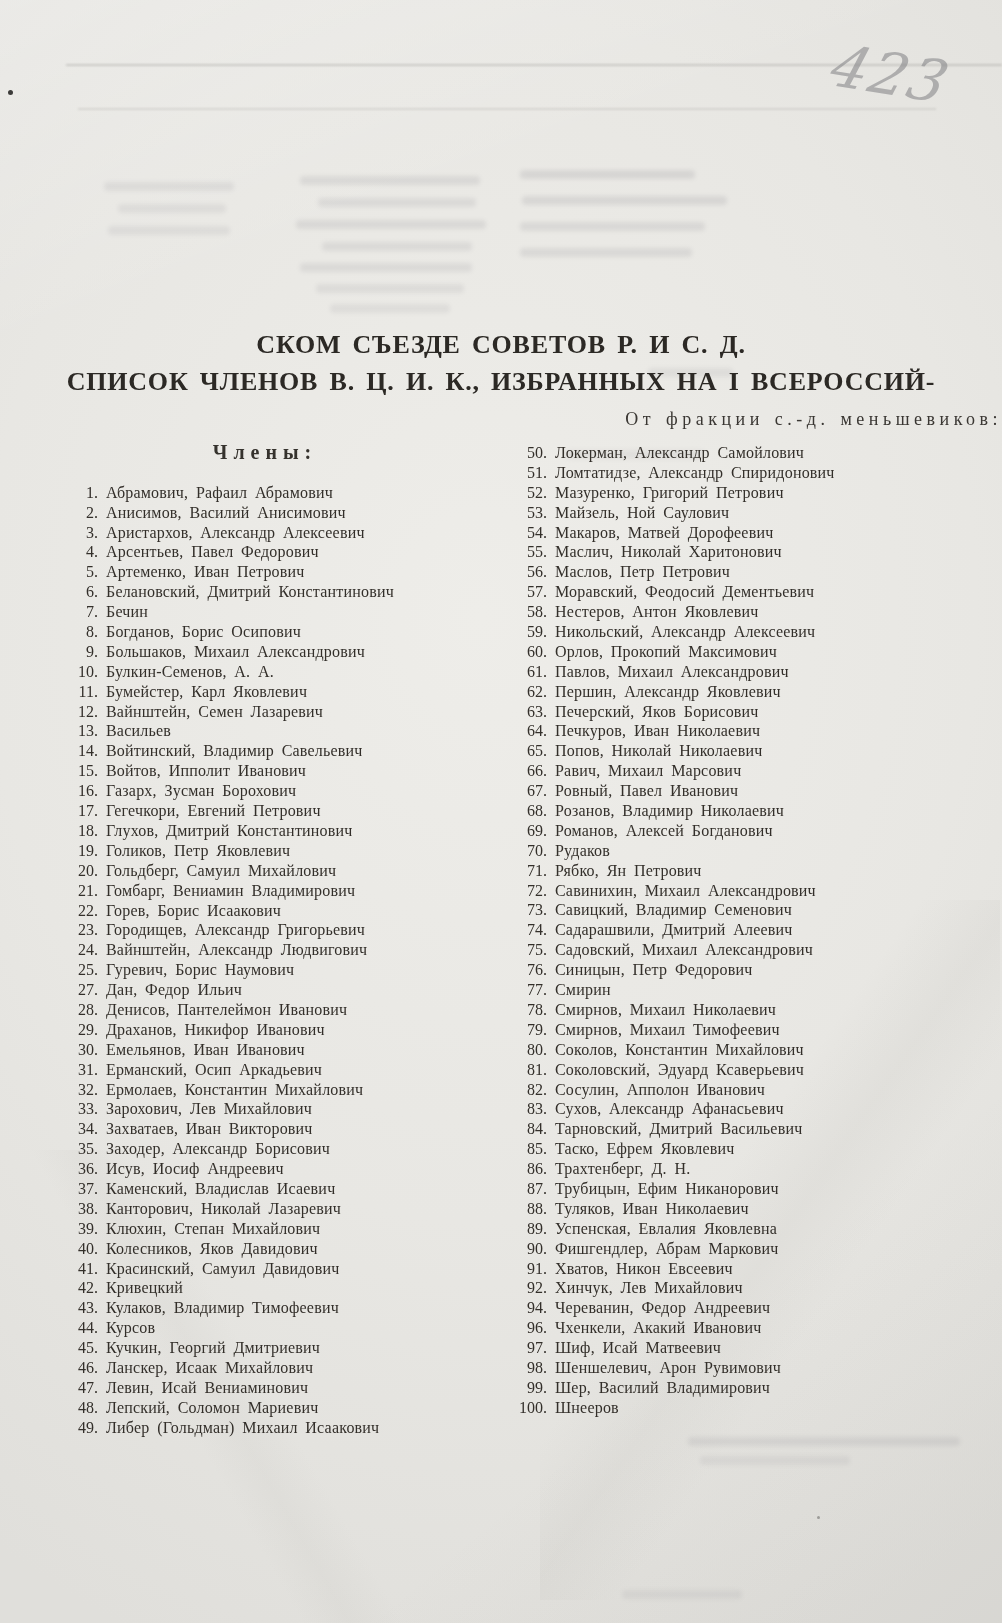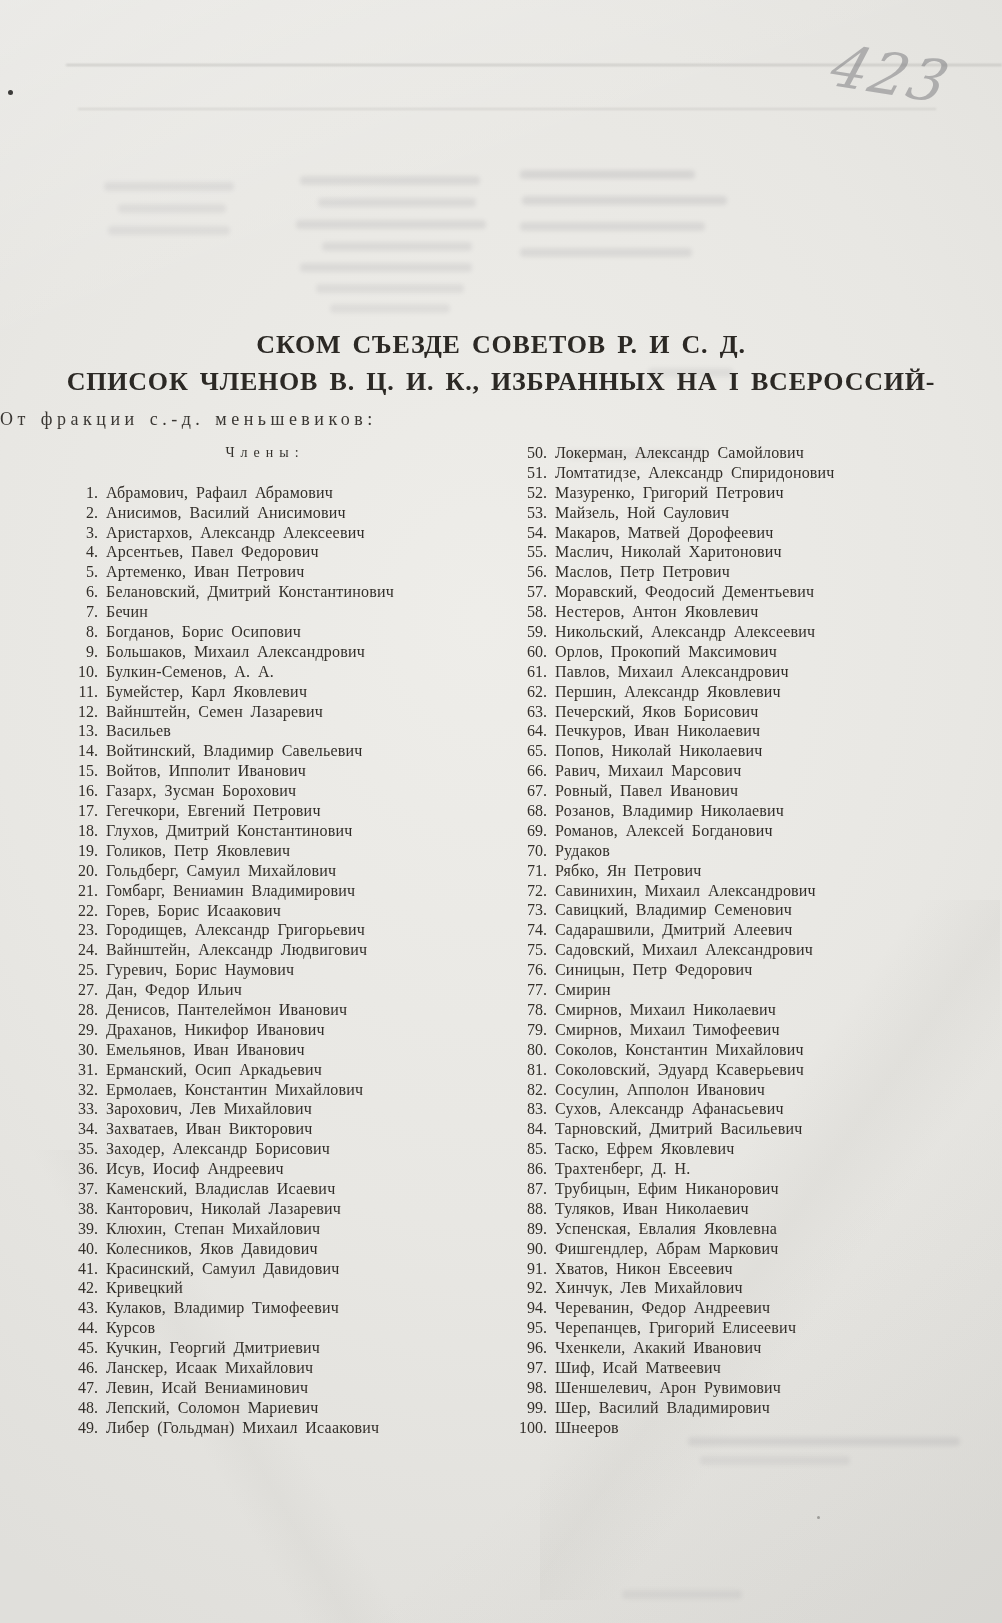--- a/index.html
+++ b/index.html
@@ -26,31 +26,31 @@
 
   .hair{position:absolute;height:2px;background:rgba(125,123,120,1);filter:blur(0.8px);}
   .sm{position:absolute;height:9px;background:rgba(112,110,120,1);filter:blur(2.2px);border-radius:4px;}
 
   .title{
     position:absolute;left:55px;top:326px;width:892px;text-align:center;
     font-weight:bold;font-size:26px;line-height:37px;color:#2c2925;
     letter-spacing:0.8px;word-spacing:4px;
   }
   .subtitle{
-    position:absolute;left:0;top:409px;width:1002px;text-align:left;
+    position:absolute;left:0;top:409px;width:1002px;text-align:right;
     font-size:18px;color:#3a3733;letter-spacing:4.5px;word-spacing:2px;
   }
 
   .col{position:absolute;top:443px;}
   .col-left{left:65px;width:425px;}
   .col-right{left:502px;width:478px;}
   .col-header-row{height:39.8px;}
   .col-header{
     display:block;width:400px;text-align:center;
-    font-size:14px;color:#35322d;letter-spacing:6px;line-height:19.9px;
+    font-size:20px;color:#35322d;letter-spacing:6px;line-height:19.9px;font-weight:bold;
   }
   .row{height:19.9px;line-height:19.9px;font-size:16px;color:#332f2a;white-space:nowrap;}
   .num{display:inline-block;text-align:right;margin-right:8px;}
   .col-left .num{width:33px;}
   .col-right .num{width:45px;}
   .name{word-spacing:3.5px;letter-spacing:0.2px;}
 </style>
 </head>
 <body>
 
@@ -187,20 +187,19 @@
       <div class="row"><span class="num">84.</span><span class="name">Тарновский, Дмитрий Васильевич</span></div>
       <div class="row"><span class="num">85.</span><span class="name">Таско, Ефрем Яковлевич</span></div>
       <div class="row"><span class="num">86.</span><span class="name">Трахтенберг, Д. Н.</span></div>
       <div class="row"><span class="num">87.</span><span class="name">Трубицын, Ефим Никанорович</span></div>
       <div class="row"><span class="num">88.</span><span class="name">Туляков, Иван Николаевич</span></div>
       <div class="row"><span class="num">89.</span><span class="name">Успенская, Евлалия Яковлевна</span></div>
       <div class="row"><span class="num">90.</span><span class="name">Фишгендлер, Абрам Маркович</span></div>
       <div class="row"><span class="num">91.</span><span class="name">Хватов, Никон Евсеевич</span></div>
       <div class="row"><span class="num">92.</span><span class="name">Хинчук, Лев Михайлович</span></div>
       <div class="row"><span class="num">94.</span><span class="name">Череванин, Федор Андреевич</span></div>
-      <div class="row"><span class="num">95.</span><span class="name">Черепанцев, Григорий Елисеевич</span></div>
       <div class="row"><span class="num">96.</span><span class="name">Чхенкели, Акакий Иванович</span></div>
       <div class="row"><span class="num">97.</span><span class="name">Шиф, Исай Матвеевич</span></div>
       <div class="row"><span class="num">98.</span><span class="name">Шеншелевич, Арон Рувимович</span></div>
       <div class="row"><span class="num">99.</span><span class="name">Шер, Василий Владимирович</span></div>
       <div class="row"><span class="num">100.</span><span class="name">Шнееров</span></div>
     </div>
 </div>
 
 </body></html>

